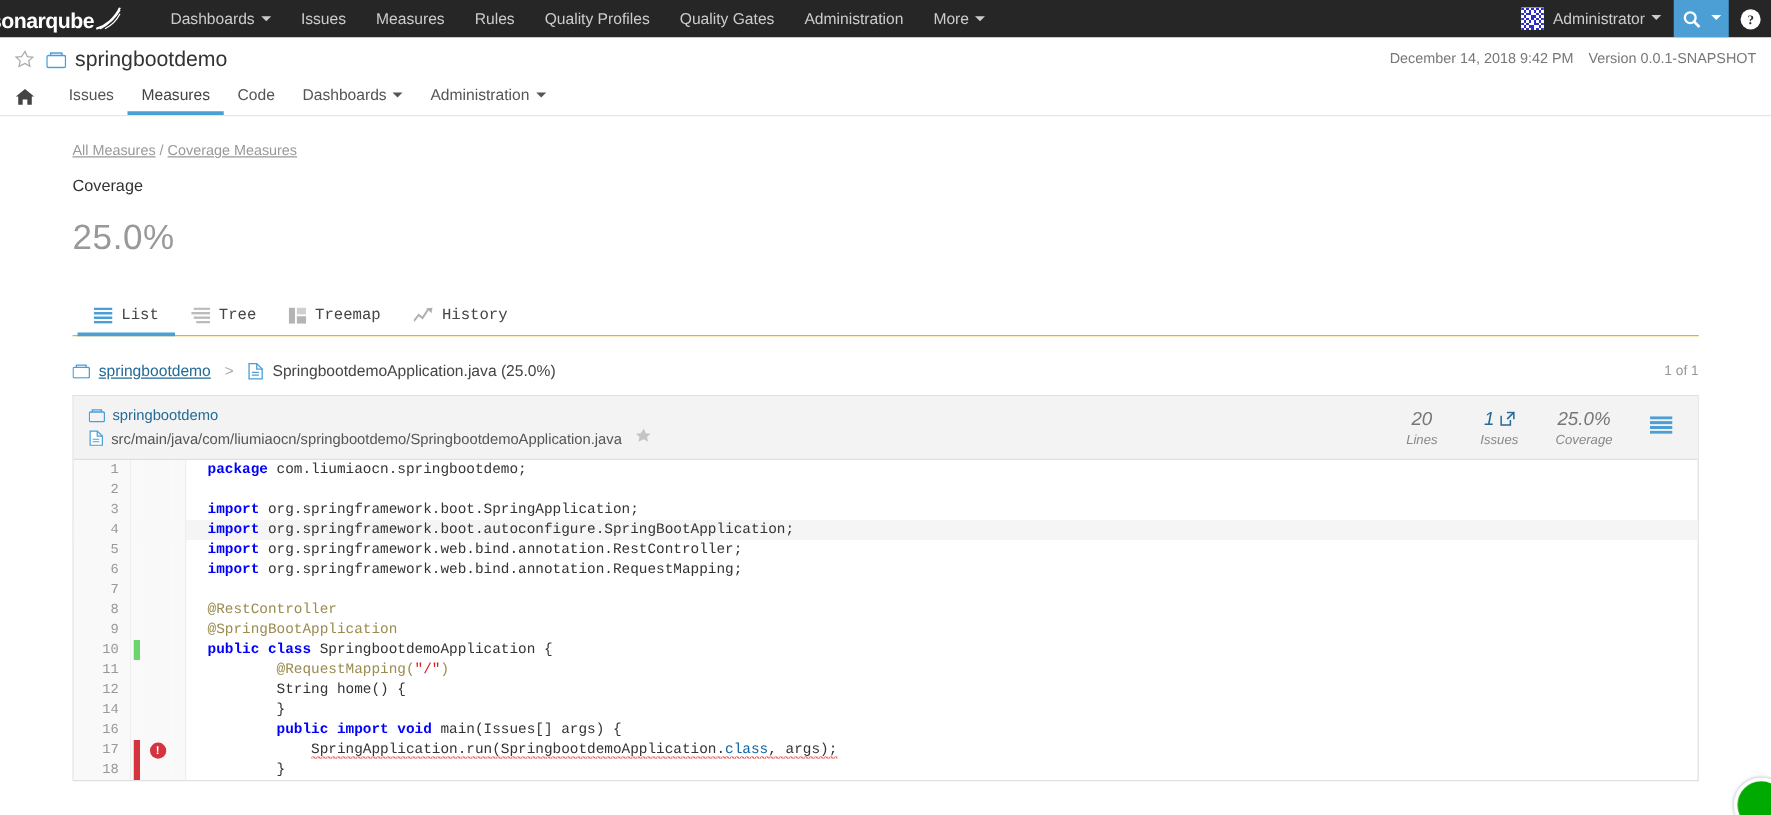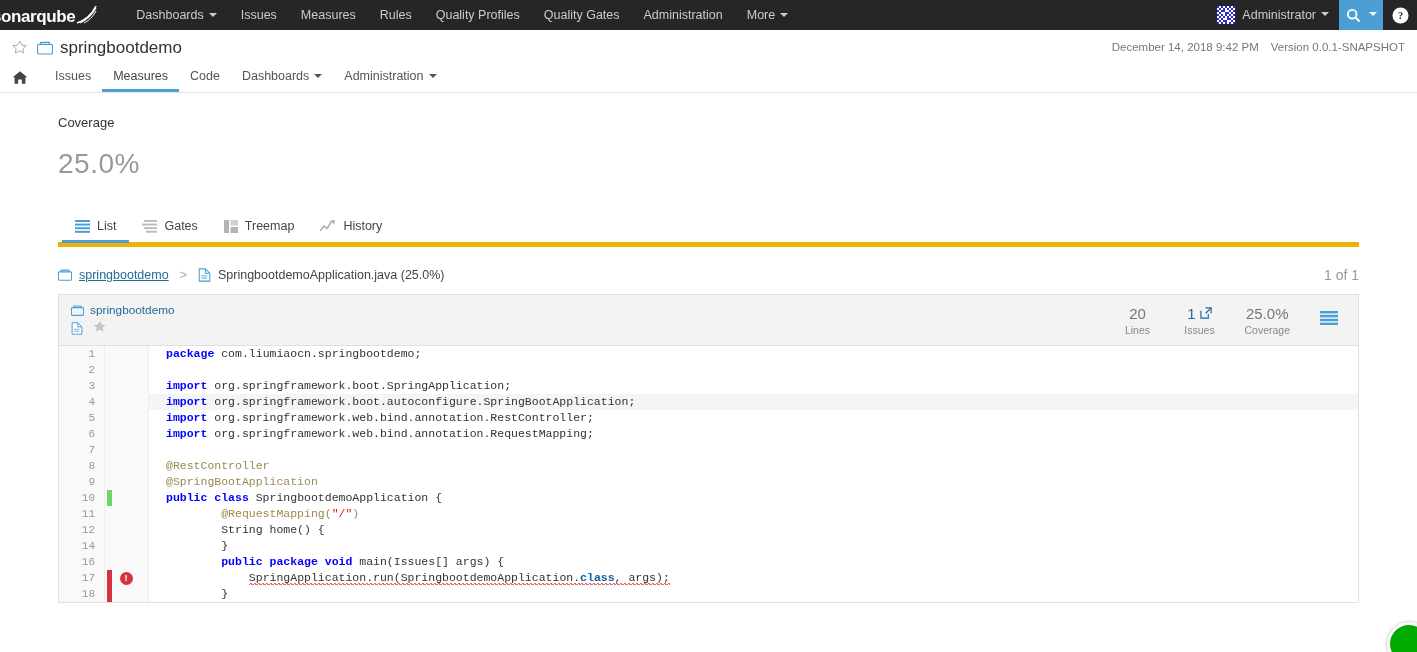--- a/index.html
+++ b/index.html
@@ -72,51 +72,51 @@
   
   .page { padding: 22px 58px 0 58px; }
   .breadcrumb-links { font-size: 11.5px; color: #999; margin-bottom: 14px; }
   .breadcrumb-links a { color: #999; text-decoration: underline; cursor: pointer; }
   .measure-name { font-size: 13px; color: #333; margin-bottom: 18px; }
   .measure-value { font-size: 28px; color: #999; font-weight: 300; letter-spacing: 0.5px; }
 
   
   .view-tabs {
     display: flex; align-items: flex-end; margin-top: 32px;
-    border-bottom: 5px solid #eab308; padding-left: 4px;
+    border-bottom: 1px solid #eab308; padding-left: 4px; font-family: Liberation Mono, monospace;
   }
   .vtab {
     display: flex; align-items: center; gap: 7px; font-size: 12.5px; color: #444;
     padding: 6px 13px 7px 13px; cursor: pointer; border-bottom: 3px solid transparent;
     position: relative; top: 1px;
   }
   .vtab.active { border-bottom-color: #4b9fd5; }
 
   
   .file-crumb-row {
     display: flex; align-items: center; margin-top: 21px; position: relative;
     font-size: 12.5px; color: #444; padding-bottom: 12px;
   }
   .file-crumb-row .crumb-link { color: #236a97; text-decoration: underline; cursor: pointer; margin-left: 7px; }
   .crumb-sep { color: #aaa; margin: 0 11px; }
   .crumb-file { margin-left: 7px; color: #444; }
-  .crumb-count { position: absolute; right: 0; font-size: 14px; color: #999; }
+  .crumb-count { position: absolute; right: 0; font-size: 11px; color: #999; }
 
   
   .file-card { border: 1px solid #e0e0e0; background: #fff; }
   .file-card-header {
     background: #f3f3f3; border-bottom: 1px solid #e0e0e0;
     display: flex; align-items: center; padding: 8px 12px; min-height: 46px;
   }
   .fc-names { display: flex; flex-direction: column; gap: 3px; }
   .fc-line { display: flex; align-items: center; font-size: 11.8px; }
   .fc-proj { color: #236a97; cursor: pointer; margin-left: 6px; }
   .fc-path { color: #555; margin-left: 6px; }
   .fc-star { margin-left: 10px; cursor: pointer; }
-  .fc-stats { margin-left: auto; display: flex; align-items: center; gap: 0px; }
+  .fc-stats { margin-left: auto; display: flex; align-items: center; gap: 0px; font-style: italic; }
   .fc-stat { text-align: center; padding: 0 14px; min-width: 62px; }
   .fc-stat .v { font-size: 15px; color: #777; font-weight: 300; display: flex; align-items: center; justify-content: center; gap: 4px; }
   .fc-stat .v.link { color: #236a97; }
   .fc-stat .l { font-size: 10.5px; color: #888; margin-top: 2px; }
   .fc-menu { padding: 0 8px 0 16px; cursor: pointer; }
 
   
   .code-area { font-family: "Liberation Mono", monospace; font-size: 11.5px; }
   .code-line { display: flex; align-items: stretch; height: 16px; }
   .code-line.hl { background: #f5f5f5; }
@@ -132,21 +132,21 @@
   .issue-gutter { width: 24px; background: #f9f9f9; position: relative; display: flex; align-items: center; justify-content: center; }
   .issue-dot {
     width: 13px; height: 13px; border-radius: 50%; background: #d4333f; color: #fff;
     font-family: "Liberation Sans", sans-serif; font-size: 9px; font-weight: bold;
     display: flex; align-items: center; justify-content: center; line-height: 1;
   }
   .dup-gutter { width: 11px; background: #f9f9f9; border-right: 1px solid #eee; }
   .code-text { padding-left: 17px; line-height: 16px; color: #333; white-space: pre; flex: 1; }
 
   .k  { color: #00f; font-weight: bold; }
-  .kd { color: #0b61a4; font-weight: bold; }
+  .kd { color: #0b61a4; font-weight: normal; }
   .ann{ color: #9a8b4f; }
   .str{ color: #e31919; }
   .und{ border-bottom: 0; background-image: repeating-linear-gradient(45deg, #e36b6b 0, #e36b6b 1px, transparent 1px, transparent 2px); background-repeat: repeat-x; background-position: 0 100%; background-size: 4px 2px; padding-bottom: 1px; }
 
   .corner-badge {
     position: absolute; right: -14px; bottom: -14px; width: 44px; height: 44px;
     border-radius: 50%; background: #00aa00; border: 3px solid #fff;
     box-shadow: 0 0 3px rgba(0,0,0,.35);
   }
   .corner-wrap { position: fixed; right: 0; bottom: 0; width: 40px; height: 44px; overflow: hidden; }
@@ -275,20 +275,25 @@
         <div class="pnav-item active"><span>Measures</span></div>
         <div class="pnav-item"><span>Code</span></div>
         <div class="pnav-item"><span>Dashboards</span><span class="caret"></span></div>
         <div class="pnav-item"><span>Administration</span><span class="caret"></span></div>
       </div>
   </div>
 </div>
 
 <div class="page">
 
+  <div class="breadcrumb-links">
+    <a>All Measures</a>
+    <span>/</span>
+    <a>Coverage Measures</a>
+  </div>
 
   <div class="measure-name">Coverage</div>
   <div class="measure-value">25.0%</div>
 
   <div class="view-tabs" id="view-tabs">
       <div class="vtab active">
         <span style="display: flex;">
           <svg width="15" height="13" viewBox="0 0 15 13">
             <rect y="0" width="15" height="2" fill="#4b9fd5"></rect>
             <rect y="3.6" width="15" height="2" fill="#4b9fd5"></rect>
@@ -300,21 +305,21 @@
       </div>
       <div class="vtab">
         <span style="display: flex;">
           <svg width="15" height="13" viewBox="0 0 15 13">
             <rect x="2" y="0" width="13" height="1.9" fill="#bbb"></rect>
             <rect x="0" y="3.6" width="15" height="1.9" fill="#bbb"></rect>
             <rect x="2" y="7.2" width="13" height="1.9" fill="#bbb"></rect>
             <rect x="4" y="10.8" width="11" height="1.9" fill="#bbb"></rect>
           </svg>
         </span>
-        <span>Gates</span>
+        <span>Tree</span>
       </div>
       <div class="vtab">
         <span style="display: flex;">
           <svg width="14" height="13" viewBox="0 0 14 13">
             <rect x="0" y="0" width="5" height="13" fill="#b4b4b4"></rect>
             <rect x="6.5" y="0" width="7.5" height="5.5" fill="#cfcfcf"></rect>
             <rect x="6.5" y="7" width="7.5" height="6" fill="#b4b4b4"></rect>
           </svg>
         </span>
         <span>Treemap</span>
@@ -365,20 +370,21 @@
         </div>
         <div class="fc-line">
           <span style="display:flex">
             <svg width="12" height="13" viewBox="0 0 14 16">
                 <path d="M1 1h7l5 5v9H1z" fill="#fff" stroke="#4b9fd5" stroke-width="1.2"></path>
                 <path d="M8 1v5h5" fill="none" stroke="#4b9fd5" stroke-width="1.2"></path>
                 <line x1="3.5" y1="9" x2="10" y2="9" stroke="#4b9fd5" stroke-width="1"></line>
                 <line x1="3.5" y1="11.5" x2="10" y2="11.5" stroke="#4b9fd5" stroke-width="1"></line>
               </svg>
           </span>
+          <span class="fc-path">src/main/java/com/liumiaocn/springbootdemo/SpringbootdemoApplication.java</span>
           <span class="fc-star">
             <svg width="14" height="14" viewBox="0 0 18 18">
                 <path d="M9 1.3l2.1 4.6 5 .5-3.8 3.4 1.1 4.9L9 12.1 3.6 14.7l1.1-4.9L.9 6.4l5-.5z" fill="#c4c4c4"></path>
               </svg>
           </span>
         </div>
       </div>
       <div class="fc-stats" id="fc-stats">
           <div class="fc-stat">
             <div class="v">
@@ -508,21 +514,21 @@
           <div class="cov-gutter"></div>
           <div class="issue-gutter"></div>
           <div class="dup-gutter"></div>
           <div class="code-text"><span>        }</span></div>
         </div>
         <div class="code-line">
           <div class="ln">16</div>
           <div class="cov-gutter"></div>
           <div class="issue-gutter"></div>
           <div class="dup-gutter"></div>
-          <div class="code-text"><span>        </span><span class="k">public package void </span><span>main(Issues[] args) {</span></div>
+          <div class="code-text"><span>        </span><span class="k">public import void </span><span>main(Issues[] args) {</span></div>
         </div>
         <div class="code-line">
           <div class="ln">17</div>
           <div class="cov-gutter cov-red">
             <i></i>
           </div>
           <div class="issue-gutter">
             <span class="issue-dot">!</span>
           </div>
           <div class="dup-gutter"></div>

